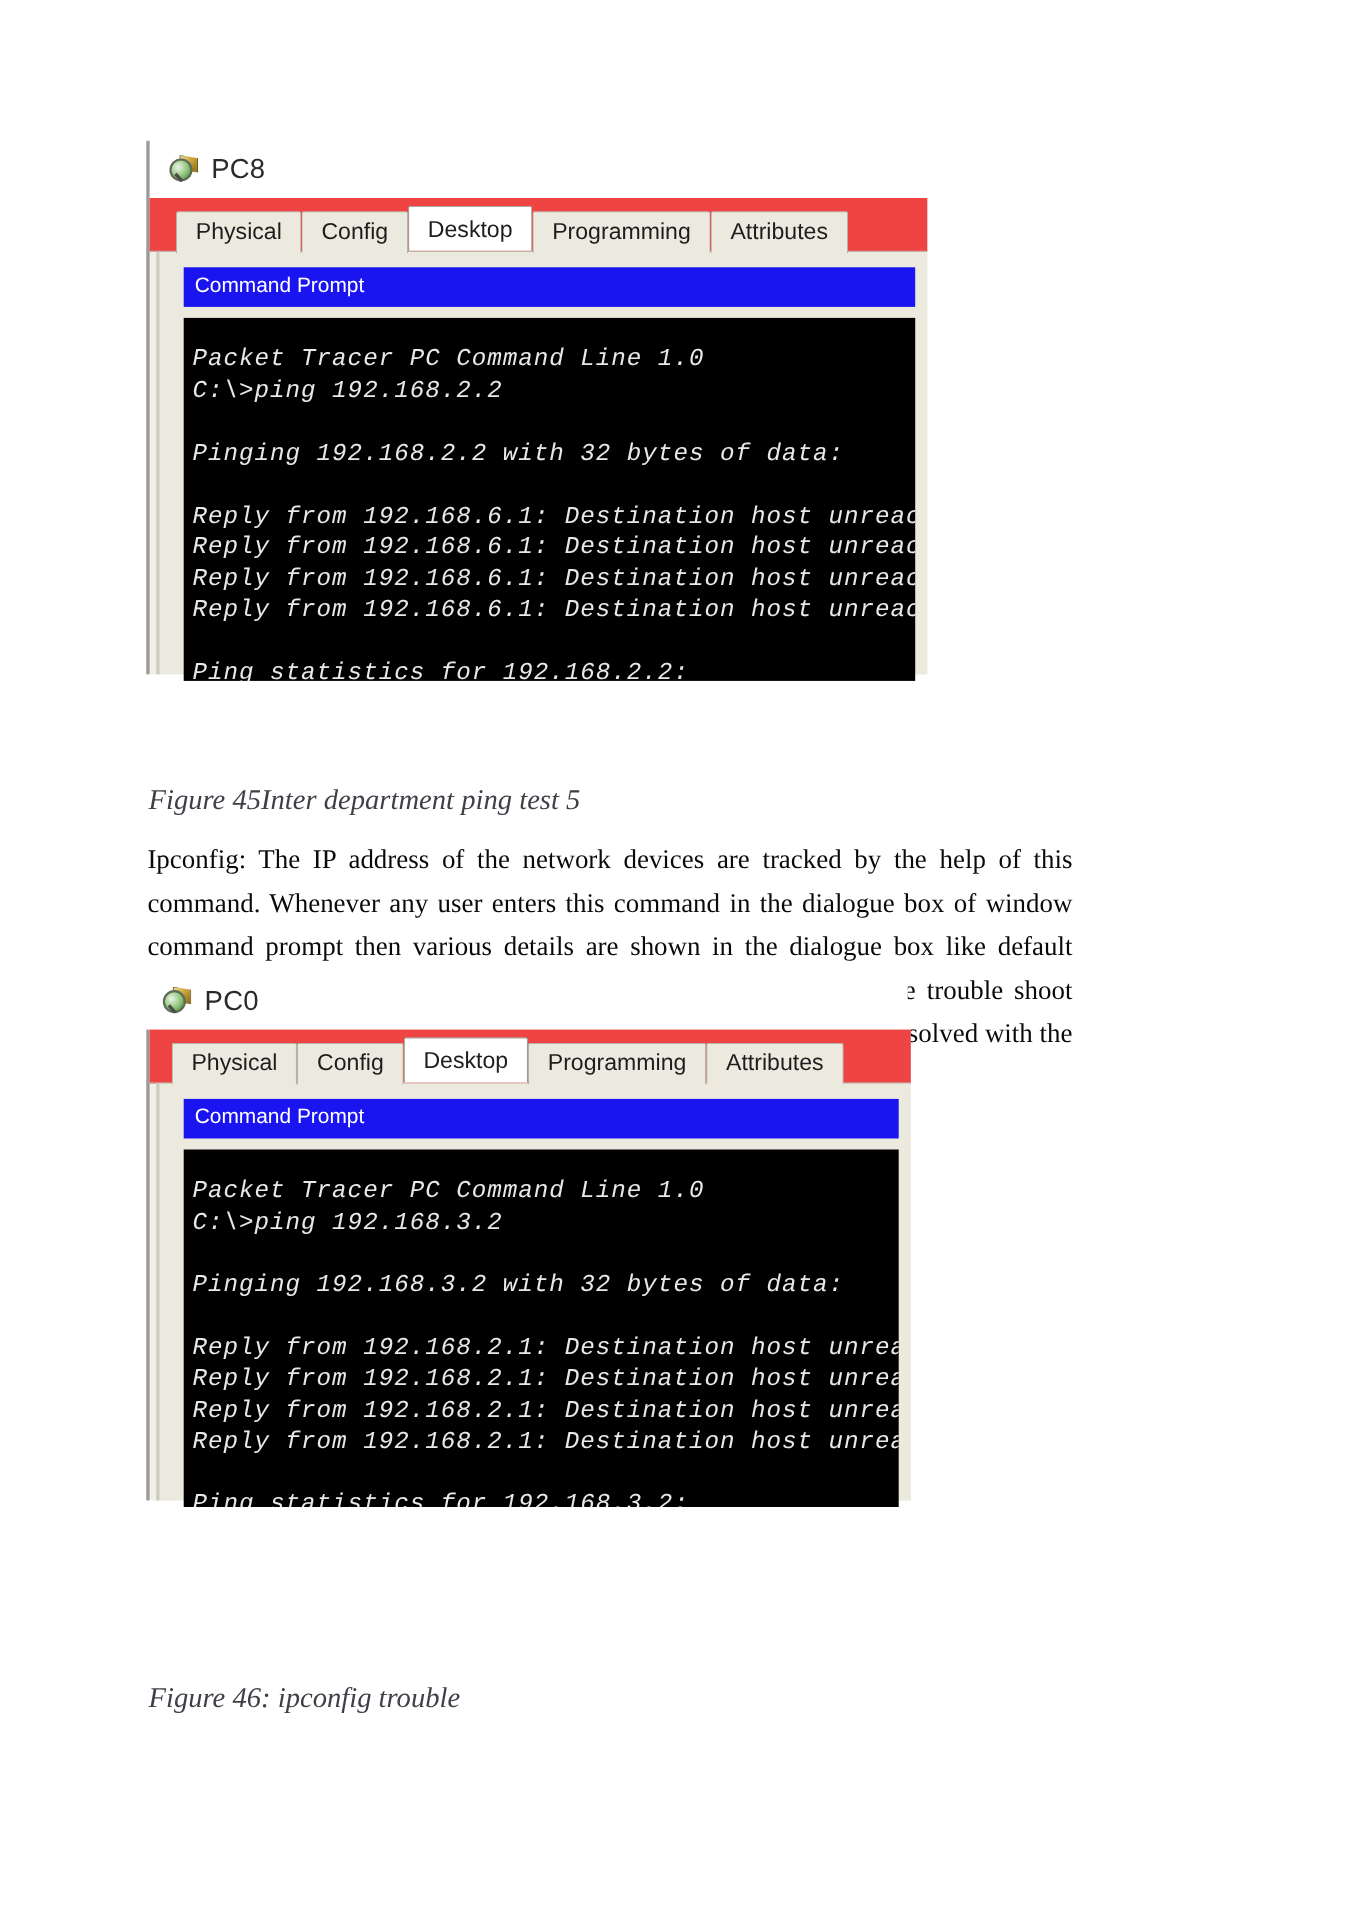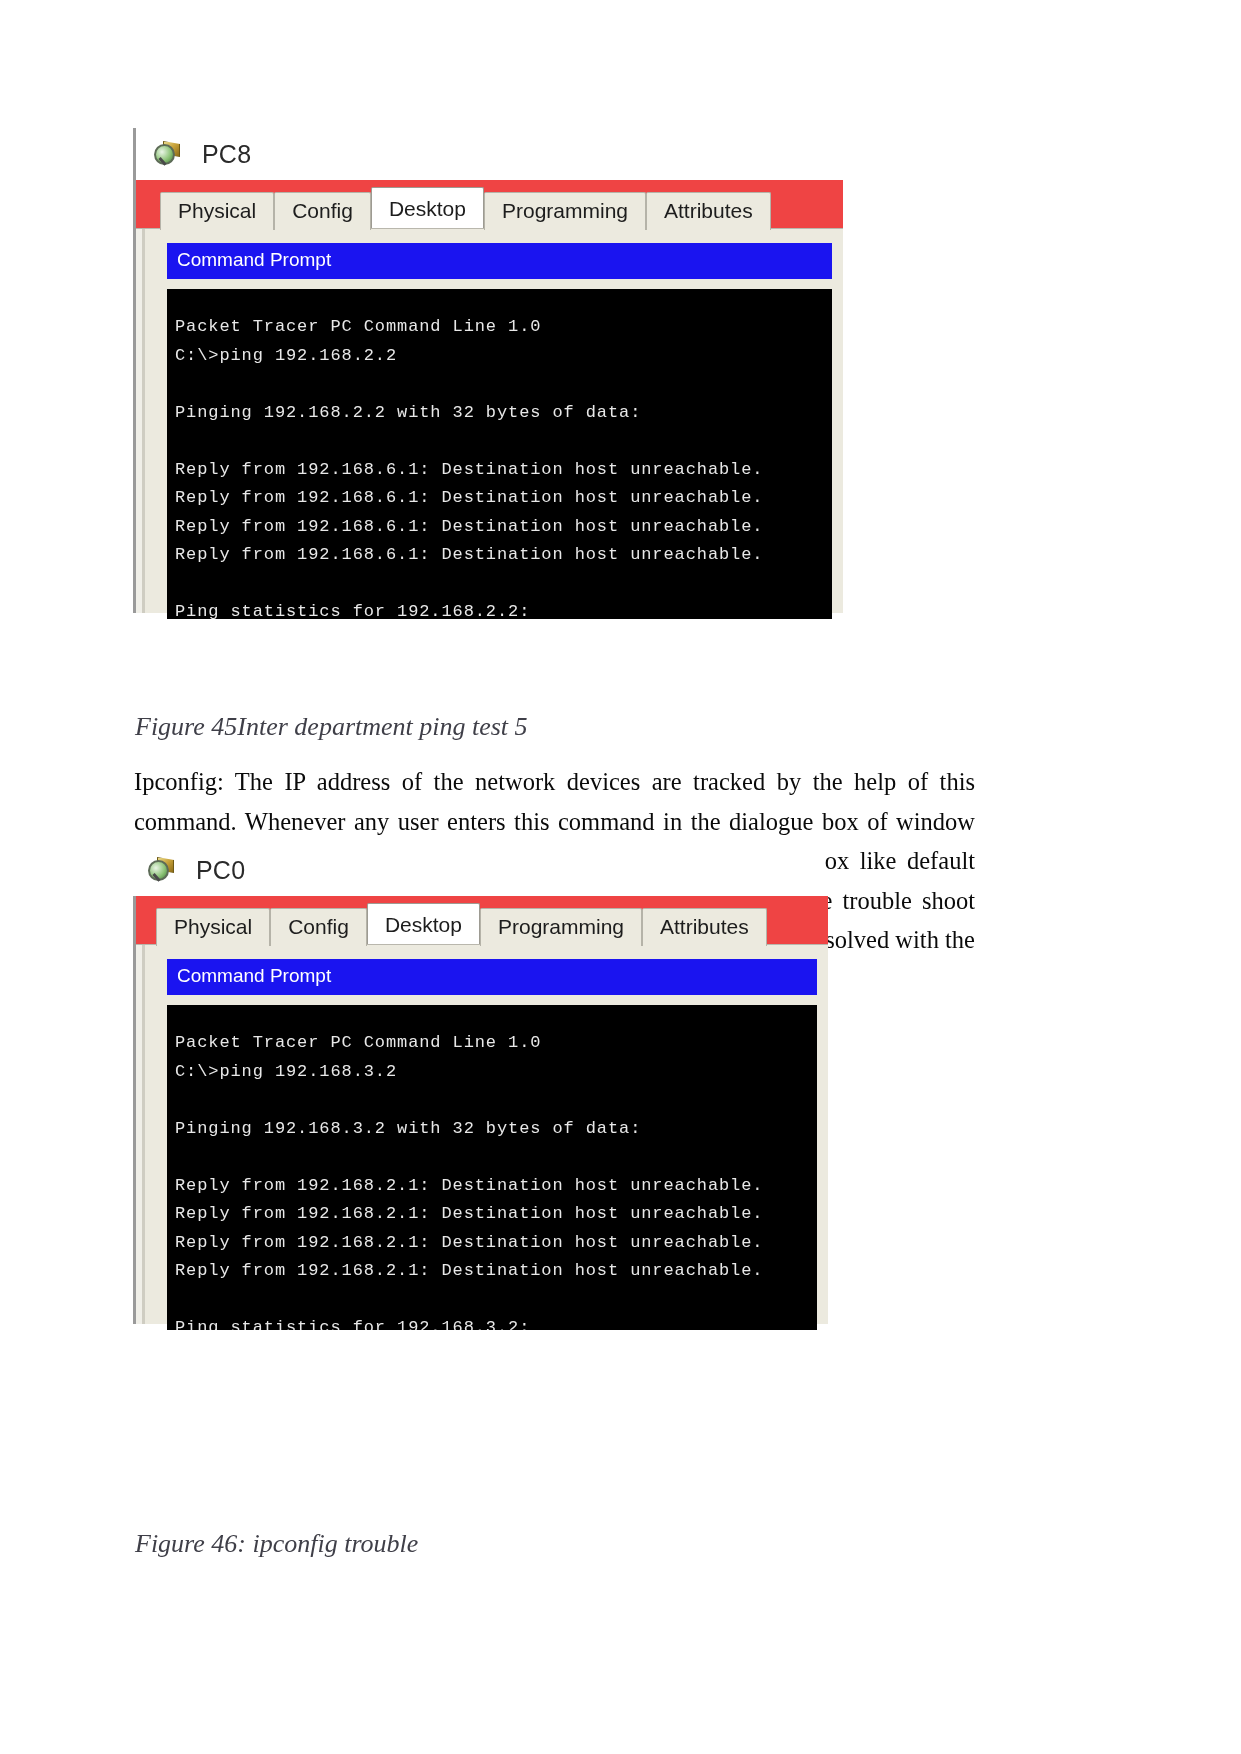--- a/index.html
+++ b/index.html
@@ -24,21 +24,21 @@
   }
 
   
   .pt-window {
     position: absolute;
     background: #ffffff;
   }
   .pt-titlebar {
     display: flex;
     align-items: center;
-    gap: 22px;
+    gap: 12px;
     padding-left: 18px;
     height: 52px;
     background: #ffffff;
     border-left: 3px solid #9a9a9a;
   }
   .pt-icon {
     width: 26px;
     height: 26px;
     position: relative;
     flex: 0 0 auto;
@@ -124,27 +124,28 @@
     font-family: "Liberation Sans", sans-serif;
     font-size: 19px;
     padding: 6px 0 8px 10px;
     box-sizing: border-box;
   }
 
   .pt-terminal {
     background: #000000;
     color: #e8e8e8;
     font-family: "Liberation Mono", monospace;
-    font-size: 17px;
+    font-size: 22px;
     line-height: 28.5px;
     letter-spacing: 0.9px;
     padding: 24px 0 0 8px;
     box-sizing: border-box;
     white-space: pre;
     overflow: hidden;
+    font-style: italic;
   }
   .pt-terminal .blank { display: block; height: 28.5px; }
   .pt-terminal .line { display: block; }
 
   
   .caption {
     position: absolute;
     font-family: "Liberation Serif", serif;
     font-style: italic;
     font-size: 26px;
@@ -190,21 +191,21 @@
         <div class="pt-apptitle" style="width:665px;">Command Prompt</div>
         <div class="pt-terminal" style="width:665px; height:330px; margin-top:10px;"><span class="line">Packet Tracer PC Command Line 1.0</span><span class="line">C:\&gt;ping 192.168.2.2</span><span class="blank">&nbsp;</span><span class="line">Pinging 192.168.2.2 with 32 bytes of data:</span><span class="blank">&nbsp;</span><span class="line">Reply from 192.168.6.1: Destination host unreachable.</span><span class="line">Reply from 192.168.6.1: Destination host unreachable.</span><span class="line">Reply from 192.168.6.1: Destination host unreachable.</span><span class="line">Reply from 192.168.6.1: Destination host unreachable.</span><span class="blank">&nbsp;</span><span class="line">Ping statistics for 192.168.2.2:</span></div>
       </div>
     </div>
   </div>
 
   <div class="caption" style="left:135px; top:712px;">Figure 45Inter department ping test 5</div>
 
   <div class="para" style="left:134px; top:762px; width:841px;">Ipconfig: The IP address of the network devices are tracked by the help of this command. Whenever any user enters this command in the dialogue box of window command prompt then various details are shown in the dialogue box like default gateway, subnet mask and IP address of the connected devices. The trouble shoot problem of various devices that are connected to the network is also resolved with the help of this command.</div>
 
-  <div class="pt-window" style="left:133px; top:844px; width:692px; height:480px;">
+  <div class="pt-window" style="left:133px; top:884px; width:692px; height:480px;">
 
     <div class="pt-titlebar" style="border-left:none; padding-left:15px;">
       <span class="pt-icon">
         <span class="flag"></span>
         <span class="magnifier"></span>
         <span class="handle"></span>
       </span>
       <span class="pt-title-text">PC0</span>
     </div>
 

